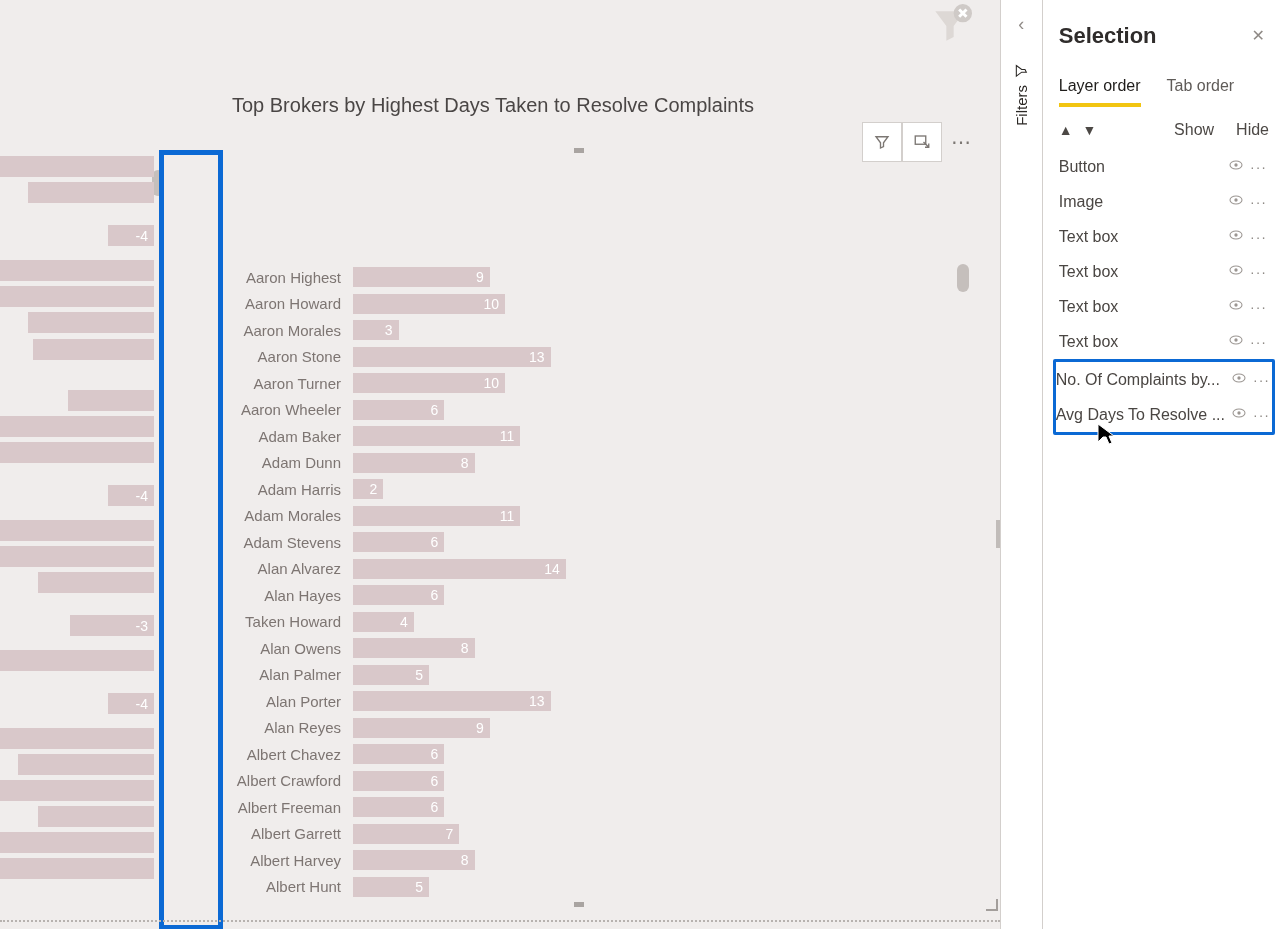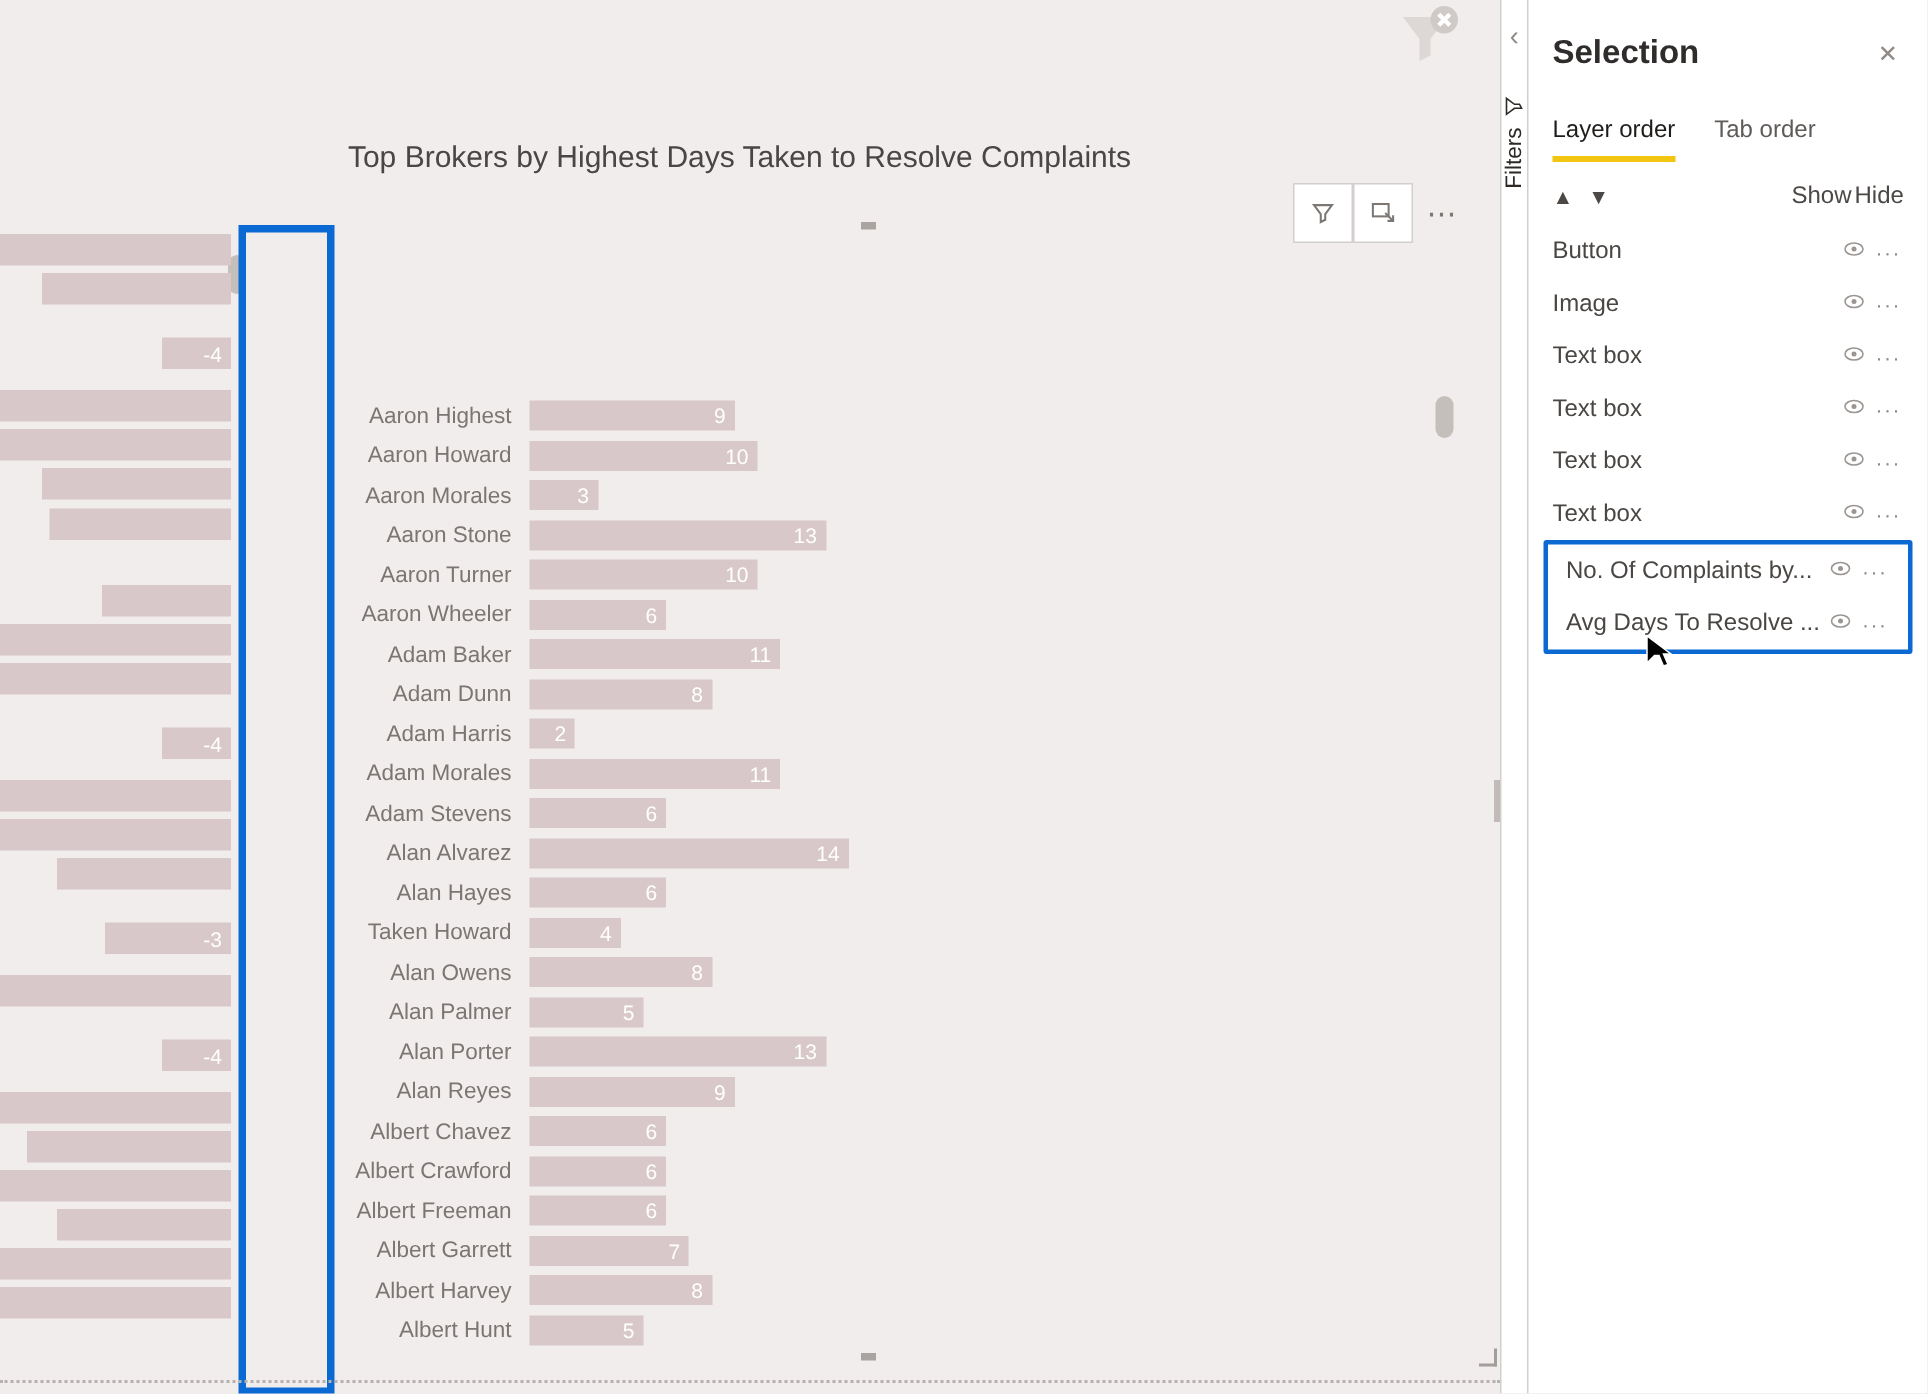--- a/index.html
+++ b/index.html
@@ -16,35 +16,35 @@
   }
   html,body{margin:0;padding:0;height:929px;width:1285px;background:var(--bg);font-family:"Segoe UI",Arial,sans-serif;overflow:hidden}
   body{display:flex}
   .canvas{flex:1;position:relative;height:929px}
   .side{width:284px;background:var(--panel-bg);border-left:1px solid var(--border);display:flex;position:relative}
   .side-rail{width:44px;border-right:1px solid var(--border);display:flex;flex-direction:column;align-items:center;padding-top:8px;box-sizing:border-box}
   .side-rail .collapse{font-size:18px;color:#8f8a86;padding:6px 0 18px 0;cursor:pointer}
   .side-rail .filters-tab{writing-mode:vertical-rl;transform:rotate(180deg);font-size:15px;color:#2c2926;padding:10px 0;display:flex;align-items:center;gap:6px}
   .side-rail .filters-tab svg{transform:rotate(90deg)}
   .sel-panel{flex:1;padding:22px 16px 10px 16px}
-  .sel-head{display:flex;justify-content:space-between;}
+  .sel-head{display:flex;justify-content:space-between;align-items:center}
   .sel-head h2{margin:0;font-size:22px;font-weight:600;color:var(--panel-text)}
   .sel-head .x{font-size:16px;color:#8f8a86;cursor:pointer;padding:4px}
   .tabs{display:flex;gap:26px;margin-top:28px;font-size:16px;color:#5f5b58}
   .tabs .tab.active{color:#1f1d1b;font-weight:500;border-bottom:4px solid var(--accent);padding-bottom:8px}
   .tabs .tab{padding-bottom:11px;cursor:pointer}
   .order-row{display:flex;justify-content:space-between;align-items:center;margin-top:14px;font-size:16px;color:#4c4845}
   .order-row .arrows{display:flex;gap:10px;font-size:14px}
   .order-row .arrows span{cursor:pointer}
-  .order-row .sh{display:flex;gap:2px}
+  .order-row .sh{display:flex;gap:22px}
   .layer-list{margin-top:10px}
   .layer-item{display:flex;align-items:center;padding:8px 2px 8px 0;font-size:16px;color:#4a4643;cursor:pointer}
   .layer-item .lbl{flex:1;white-space:nowrap;overflow:hidden;text-overflow:ellipsis;padding-right:6px}
   .layer-item .icns{display:flex;align-items:center;gap:6px;color:#8f8a86;font-size:14px}
-  .sel-group{border:3px solid var(--sel-border);border-radius:2px;margin:0 -6px;padding:0 12px}
+  .sel-group{border:3px solid var(--sel-border);border-radius:2px;margin:0 -6px;padding:0 0}
   
   .visual-header{position:absolute;top:122px;right:20px;display:flex;align-items:center;gap:0}
   .vh-btn{width:38px;height:38px;background:#fff;border:1px solid var(--border);display:flex;align-items:center;justify-content:center;font-size:17px;color:#7c7773;cursor:pointer}
   .vh-more{width:38px;height:38px;display:flex;align-items:center;justify-content:center;font-size:20px;color:#7c7773;cursor:pointer}
   .chart{position:absolute;top:94px;left:166px;right:20px;bottom:12px}
   .chart-title{text-align:center;font-size:20px;font-weight:400;color:var(--title);padding-right:160px}
   .resize-dot{position:absolute;width:10px;height:5px;background:#a9a4a1;top:148px;left:574px}
   .resize-dot.bottom{top:902px}
   .rows{position:absolute;top:170px;left:0;right:20px;bottom:14px}
   .row{display:flex;align-items:center;height:26.5px}

